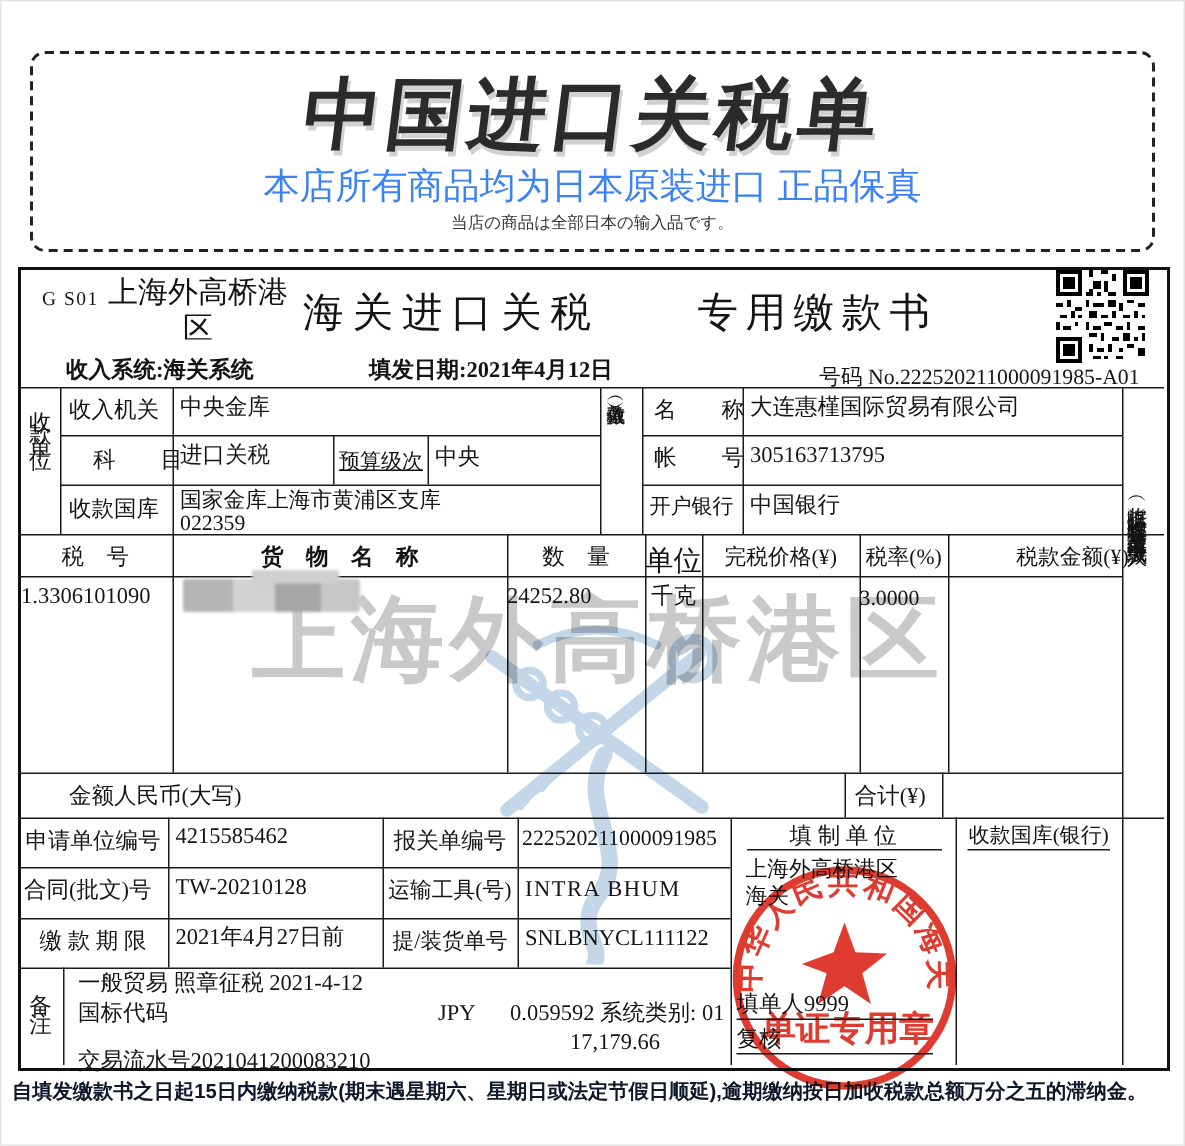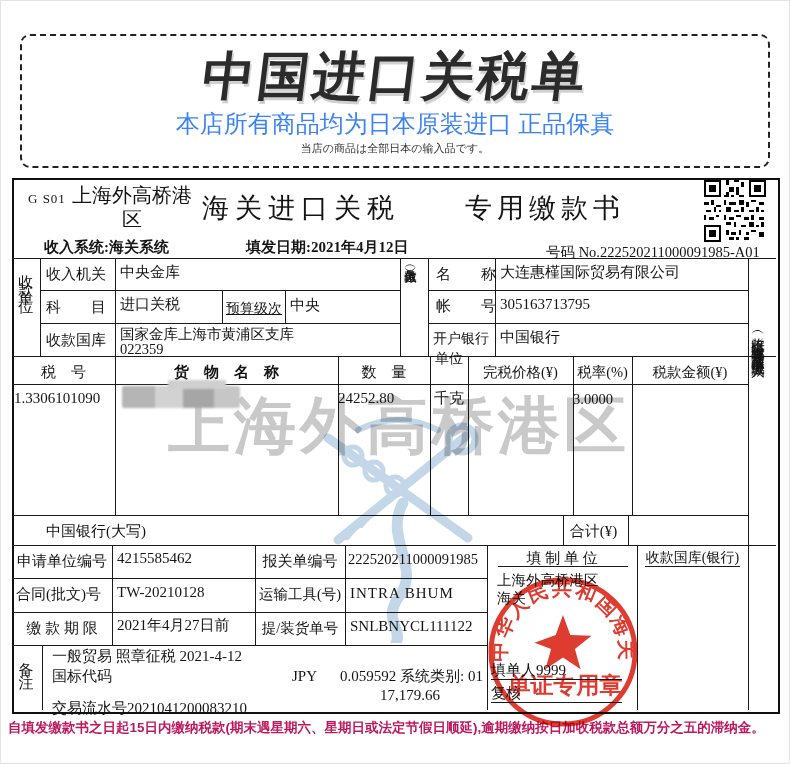--- a/index.html
+++ b/index.html
@@ -30,21 +30,21 @@
   #goods-blur{position:absolute;left:122px;top:386px;width:118px;height:22px;z-index:6;
       background:linear-gradient(90deg,#b5b5b5 0 28%,#d2d2d2 28% 52%,#a6a6a6 52% 78%,#c6c6c6 78%);
       filter:blur(1.2px);border-radius:2px;}
   #goods-blur2{position:absolute;left:168px;top:380px;width:58px;height:9px;z-index:6;
       background:#cfcfcf;filter:blur(1px);}
   svg{position:absolute;}
   #stamp-svg{left:468px;top:557px;z-index:9;mix-blend-mode:multiply;opacity:.92;}
   #emblem-svg{left:298px;top:408px;z-index:2;mix-blend-mode:multiply;opacity:.45;}
   #qr-svg{left:703px;top:180px;z-index:6;}
   #footer-note{position:absolute;left:8px;top:719px;width:776px;
-      font-family:"Liberation Sans",sans-serif;font-size:13.5px;font-weight:600;color:#be185d;z-index:6;}
+      font-family:"Liberation Sans",sans-serif;font-size:13.5px;font-weight:600;color:#0f172a;z-index:6;}
 </style>
 </head>
 <body>
 
 <div id="page">
 
   <div id="banner-box"></div>
   <div id="banner-title">中国进口关税单</div>
   <div id="banner-sub">本店所有商品均为日本原装进口 正品保真</div>
   <div id="banner-jp">当店の商品は全部日本の输入品です。</div>
@@ -156,54 +156,54 @@
   <div class="vl" style="left:255px;top:545px;height:100px;"></div>
   <div class="vl" style="left:345px;top:545px;height:100px;"></div>
   <div class="vl" style="left:487px;top:545px;height:165px;"></div>
   <div class="vl" style="left:637px;top:545px;height:165px;"></div>
   <div class="vl" style="left:42px;top:645px;height:65px;"></div>
   <div class="vl" style="left:748px;top:258px;height:452px;"></div>
 
   <div class="t vert" style="left:16px;top:263px;height:90px;letter-spacing:8px;">收款单位</div>
   <div class="t" style="left:46px;top:265px;">收入机关</div>
   <div class="t" style="left:120px;top:263px;">中央金库</div>
-  <div class="t" style="left:46px;top:298px;text-align:center;">科　　目</div>
+  <div class="t" style="left:62px;top:298px;text-align:center;">科　　目</div>
   <div class="t" style="left:120px;top:295px;">进口关税</div>
   <div class="t" style="left:226px;top:300px;font-size:14px;text-decoration:underline;">预算级次</div>
   <div class="t" style="left:290px;top:296px;">中央</div>
   <div class="t" style="left:46px;top:331px;">收款国库</div>
   <div class="t" style="left:120px;top:325px;font-size:14.5px;">国家金库上海市黄浦区支库</div>
   <div class="t" style="left:120px;top:340px;font-size:14.5px;">022359</div>
 
   <div class="t vert" style="left:404px;top:260px;height:96px;font-size:12.5px;line-height:1;">缴款单位︵入︶</div>
   <div class="t" style="left:436px;top:265px;">名　　称</div>
   <div class="t" style="left:500px;top:263px;">大连惠槿国际贸易有限公司</div>
   <div class="t" style="left:436px;top:297px;">帐　　号</div>
   <div class="t" style="left:500px;top:295px;">305163713795</div>
   <div class="t" style="left:433px;top:330px;font-size:14px;">开户银行</div>
   <div class="t" style="left:500px;top:328px;">中国银行</div>
 
   <div class="t vert" style="left:751px;top:326px;height:288px;font-size:13.5px;letter-spacing:1.5px;line-height:1;">︵收据︶银行收缴签章后交缴款单位或缴款人</div>
 
   <div class="t ctr" style="left:12px;top:363px;width:103px;">税　号</div>
   <div class="t ctr" style="left:115px;top:363px;width:223px;font-weight:bold;">货　物　名　称</div>
   <div class="t ctr" style="left:338px;top:363px;width:92px;">数　量</div>
-  <div class="t ctr" style="left:430px;top:350px;width:38px;font-size:14px;">单位</div>
+  <div class="t ctr" style="left:430px;top:363px;width:38px;font-size:19px;">单位</div>
   <div class="t ctr" style="left:468px;top:363px;width:105px;font-size:14.5px;">完税价格(¥)</div>
   <div class="t ctr" style="left:573px;top:363px;width:59px;font-size:14.5px;">税率(%)</div>
-  <div class="t ctr" style="left:632px;top:363px;width:116px;font-size:14.5px;">税款金额(¥)</div>
+  <div class="t ctr" style="left:632px;top:363px;width:116px;font-size:14.5px;padding-left:25px;">税款金额(¥)</div>
 
   <div class="t" style="left:14px;top:389px;">1.3306101090</div>
   <div id="goods-blur"></div>
   <div id="goods-blur2"></div>
   <div class="t rt" style="left:338px;top:389px;width:84px;">24252.80</div>
   <div class="t ctr" style="left:430px;top:389px;width:38px;">千克</div>
   <div class="t rt" style="left:573px;top:390px;width:53px;font-size:14.5px;">3.0000</div>
 
-  <div class="t" style="left:46px;top:522px;">中国银行(大写)</div>
+  <div class="t" style="left:46px;top:522px;">金额人民币(大写)</div>
   <div class="t ctr" style="left:561px;top:522px;width:65px;">合计(¥)</div>
 
   <div id="watermark">上海外高桥港区</div>
 
   <svg id="emblem-svg" width="200" height="235" viewBox="0 0 200 235">
     <g stroke="#79a5cf" fill="none" stroke-linecap="round">
       <path d="M30,30 L170,130" stroke-width="9"></path>
       <circle cx="55" cy="48" r="9" stroke-width="5"></circle>
       <circle cx="76" cy="63" r="9" stroke-width="5"></circle>
       <circle cx="97" cy="78" r="9" stroke-width="5"></circle>

